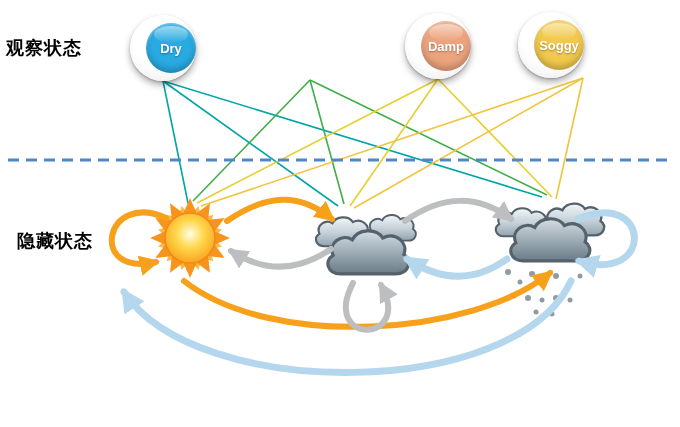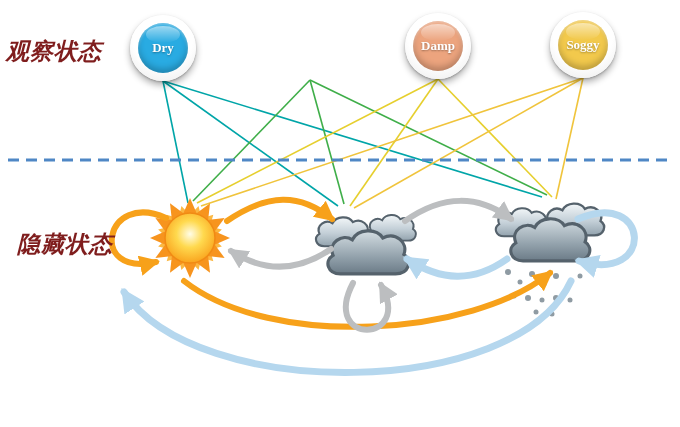--- a/index.html
+++ b/index.html
@@ -3,51 +3,51 @@
 <meta charset="utf-8">
 <style>
   * { box-sizing: border-box; }
   body { margin: 0; background: #fff; }
   .canvas {
     position: relative; width: 680px; height: 427px;
     background: #ffffff; overflow: hidden;
     font-family: "Liberation Sans", sans-serif;
   }
   .cn-label {
-    position: absolute; font-size: 23px; font-weight: 700;
-    color: #7f1d1d; letter-spacing: 1px; z-index: 3; font-style: italic;
+    position: absolute; font-size: 18px; font-weight: 700;
+    color: #000000; letter-spacing: 1px; z-index: 3;
   }
   #label-observed { left: 6px; top: 36px; }
   #label-hidden   { left: 6px; top: 229px; margin-left: 11px; }
 
   .diagram-svg { position: absolute; left: 0; top: 0; z-index: 1; }
 
   .state-circle {
     position: absolute; width: 66px; height: 66px; border-radius: 50%;
     background: radial-gradient(circle at 50% 35%, #ffffff 55%, #e9e9e9 100%);
     box-shadow: 0 4px 7px rgba(0,0,0,.33), 0 1px 2px rgba(0,0,0,.22);
-    display: flex; align-items: center; justify-content: center; z-index: 2; font-family: Liberation Serif, serif;
+    display: flex; align-items: center; justify-content: flex-end; z-index: 2;
   }
   .state-inner {
     position: relative; width: 50px; height: 50px; border-radius: 50%;
     display: flex; align-items: center; justify-content: center;
     color: #fff; font-size: 13px; font-weight: 700;
     text-shadow: 0 1px 2px rgba(0,0,0,.35);
     box-shadow: inset 0 -4px 6px rgba(0,0,0,.22), inset 0 2px 3px rgba(255,255,255,.35);
   }
   .state-inner::after {
     content: ""; position: absolute; top: 3px; left: 8px;
     width: 34px; height: 17px; border-radius: 50%;
     background: linear-gradient(rgba(255,255,255,.55), rgba(255,255,255,0));
     pointer-events: none;
   }
   #circle-dry    { left: 130px; top: 15px; }
   #circle-dryish { left: 277px; top: 14px; }
   #circle-damp   { left: 405px; top: 13px; }
-  #circle-soggy  { left: 550px; top: 12px; }
+  #circle-soggy  { left: 518px; top: 12px; }
 </style>
 </head>
 <body>
 
 <div class="canvas">
 
   <div class="cn-label" id="label-observed">观察状态</div>
   <div class="cn-label" id="label-hidden">隐藏状态</div>
 
   <svg class="diagram-svg" width="680" height="427" viewBox="0 0 680 427">

